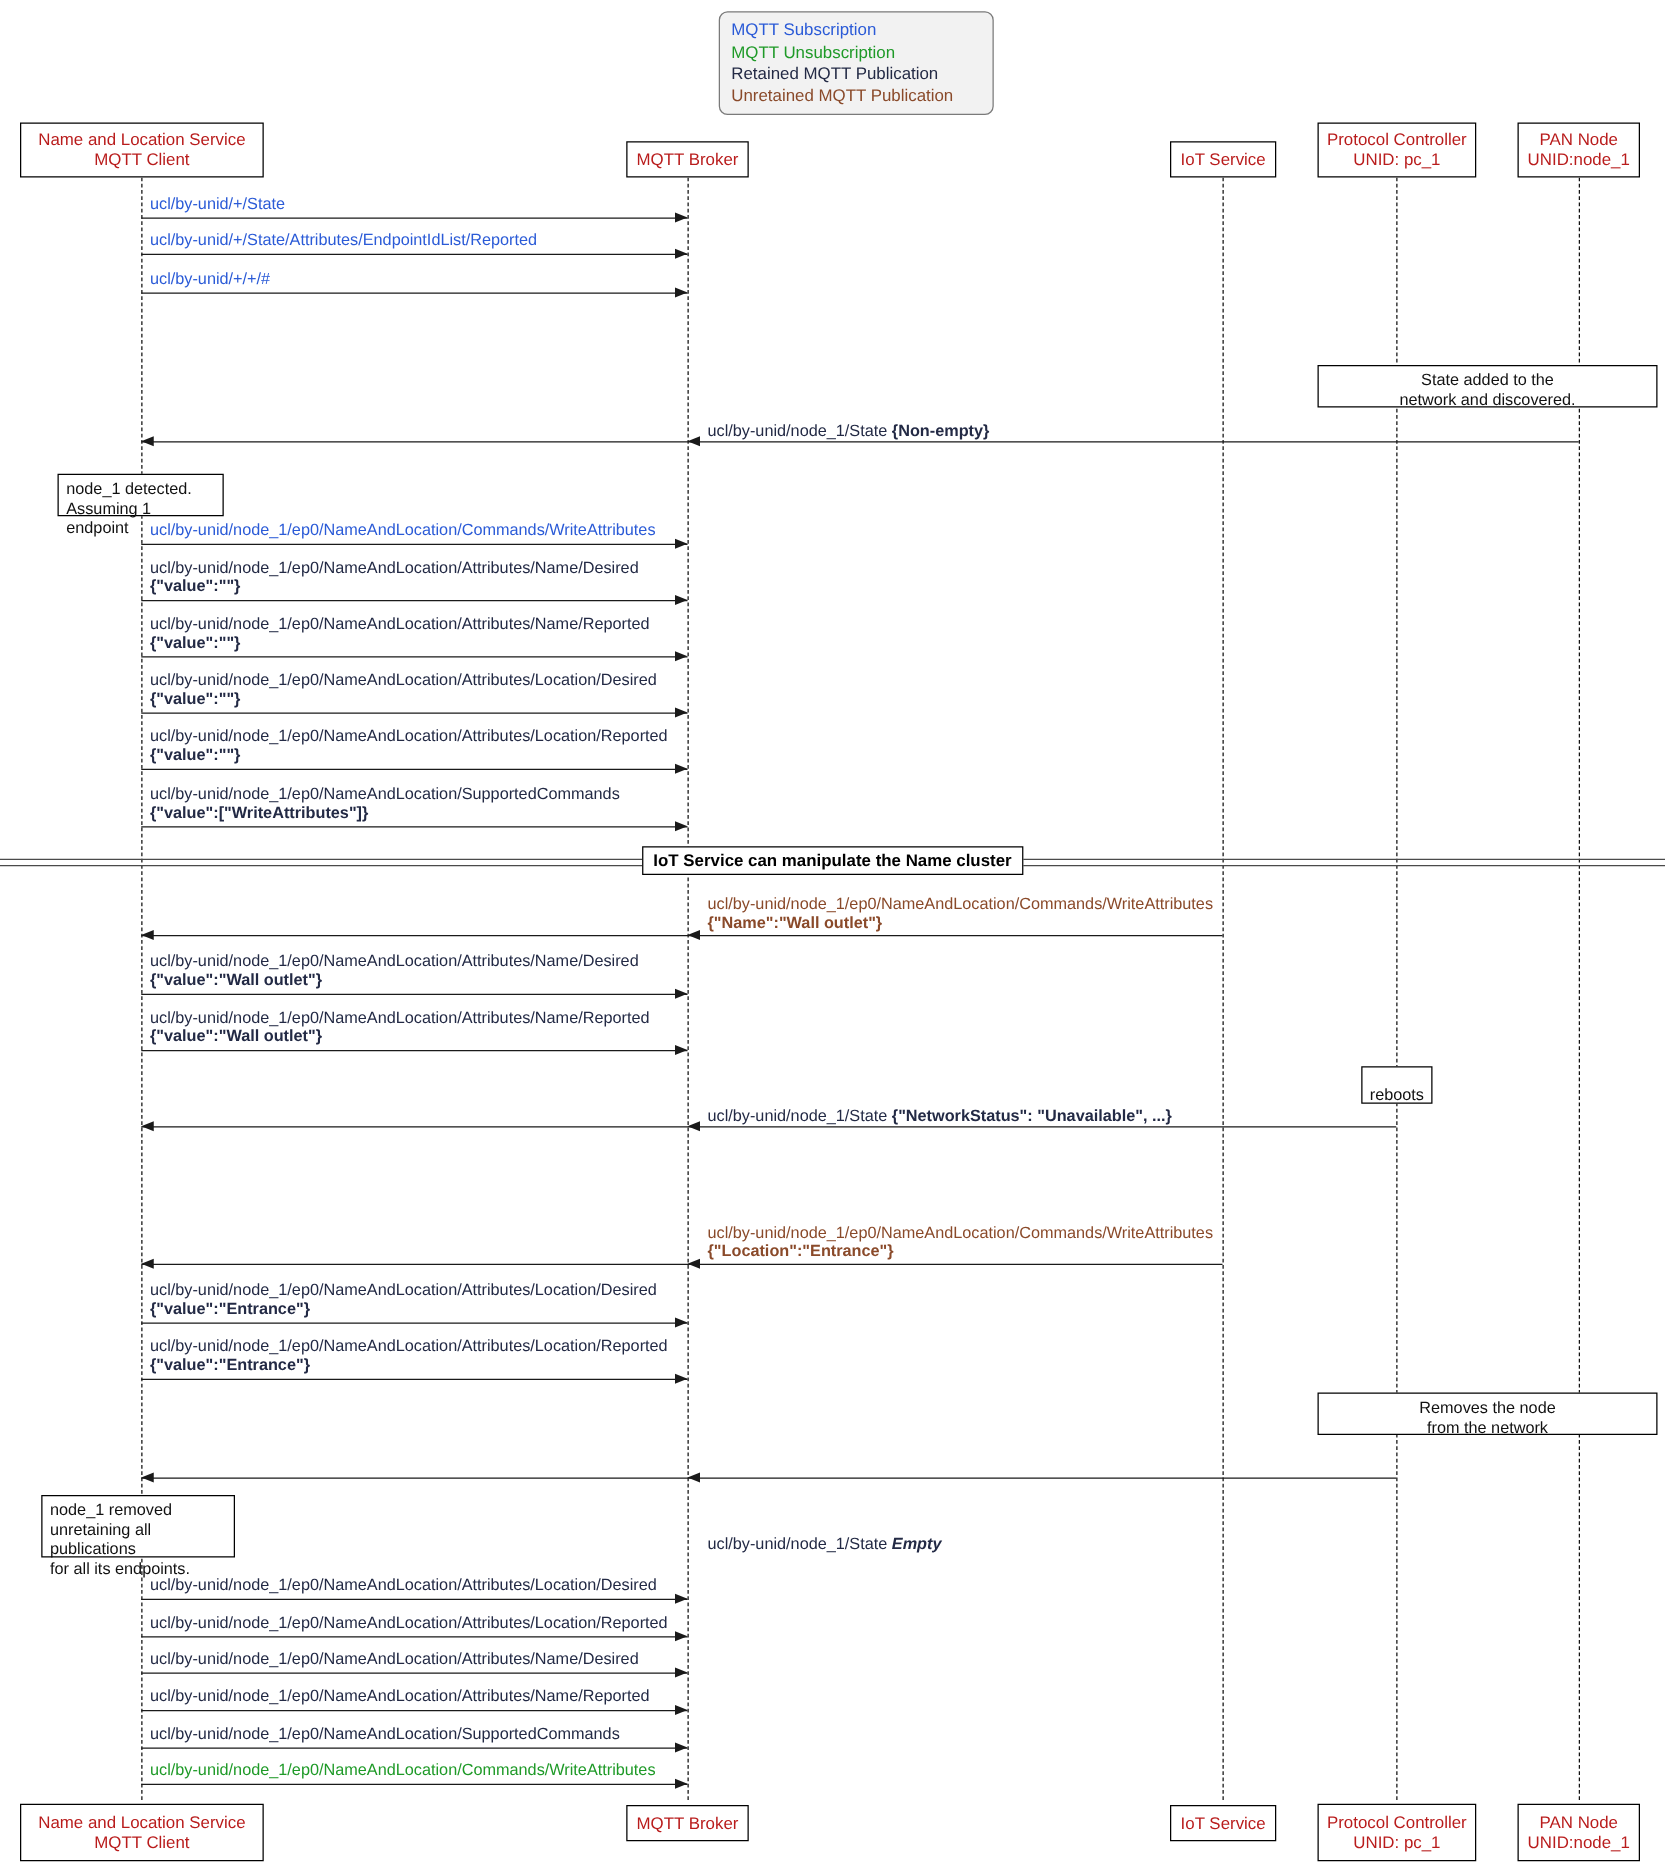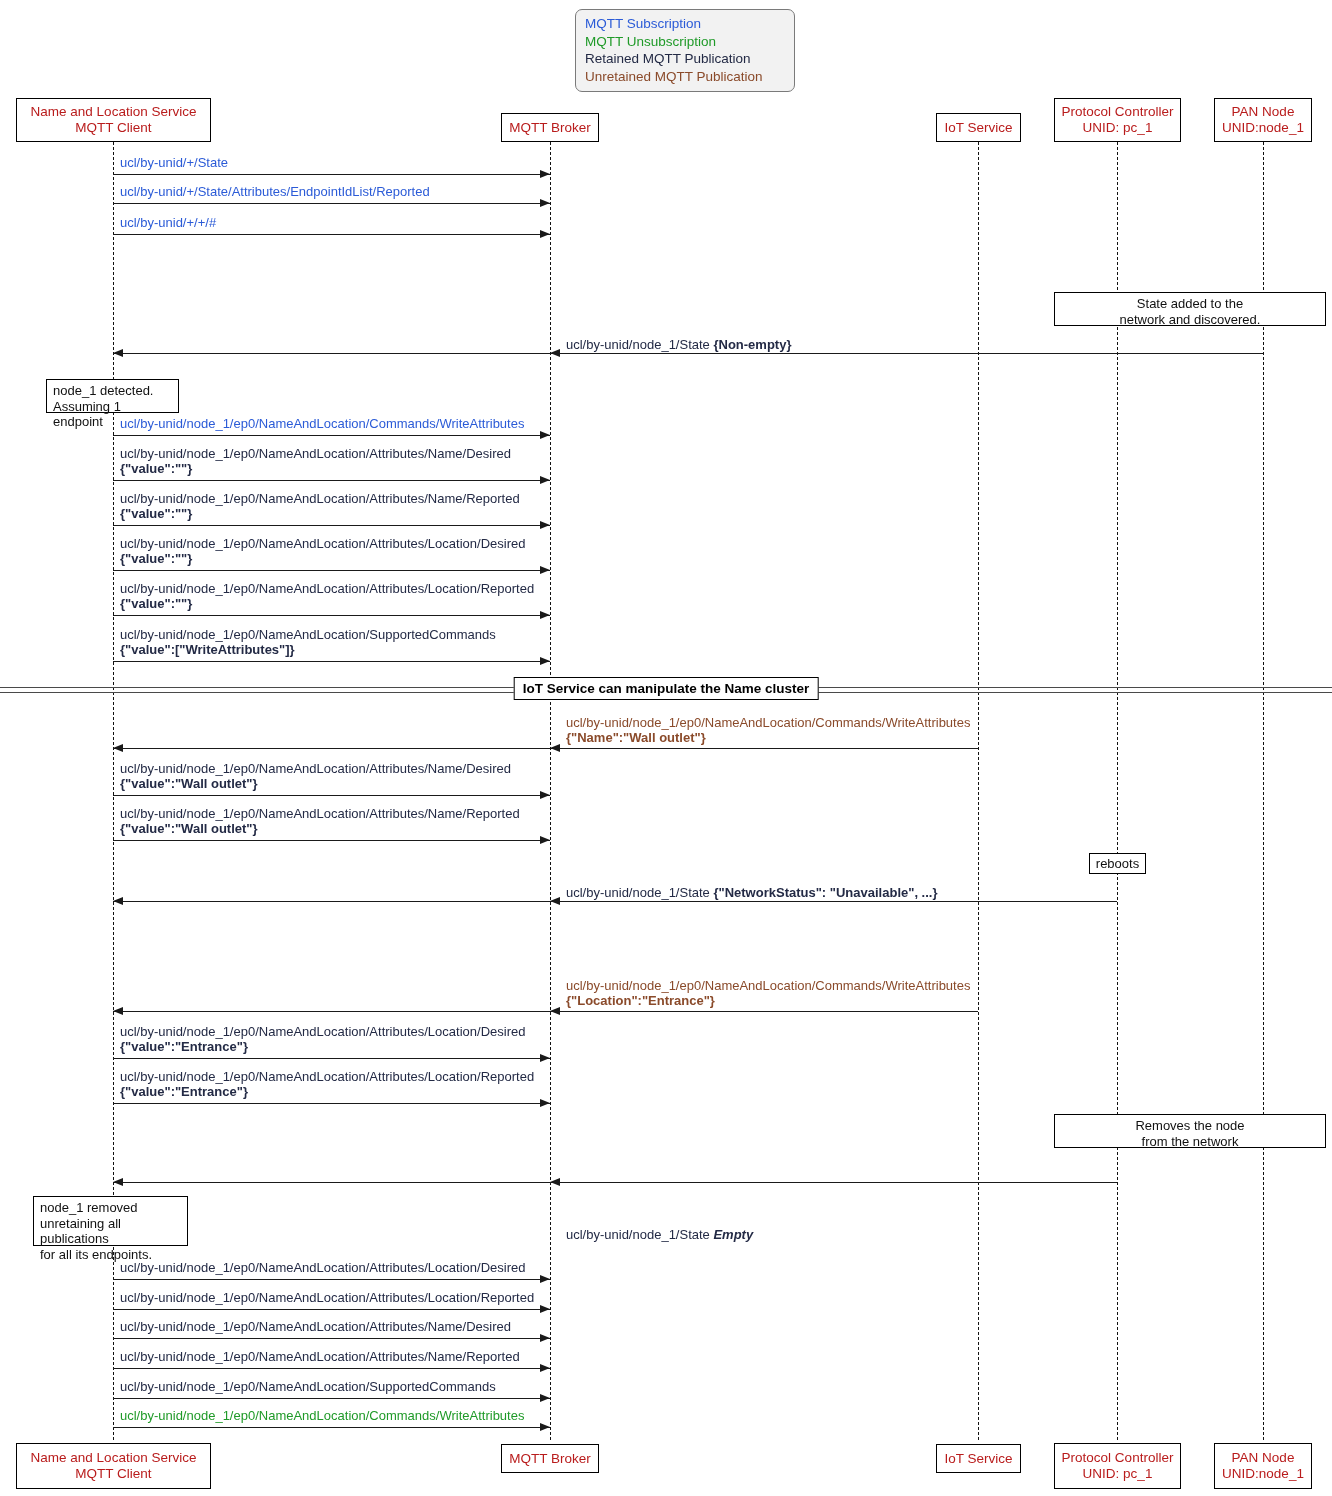--- a/index.html
+++ b/index.html
@@ -199,21 +199,21 @@
   <div class="msg" style="left:113px;top:795px;width:437px;"></div>
   <div class="arrow right" style="left:540px;top:790.5px;"></div>
 
   <div class="mlabel c-ret" style="left:120px;top:806px;">
     <span>ucl/by-unid/node_1/ep0/NameAndLocation/Attributes/Name/Reported</span>
     <span class="l2">{"value":"Wall outlet"}</span>
   </div>
   <div class="msg" style="left:113px;top:840px;width:437px;"></div>
   <div class="arrow right" style="left:540px;top:835.5px;"></div>
 
-  <div class="note center" style="left:1089px;top:853px;width:57px;height:21px;padding:2px 4px;">
+  <div class="note center" style="left:1089px;top:853px;width:57px;height:21px;padding:14px 4px;">
     <div>reboots</div>
   </div>
 
   <div class="mlabel c-ret" style="left:566px;top:885px;">
     <span>ucl/by-unid/node_1/State</span>
     <span class="b">{"NetworkStatus": "Unavailable", ...}</span>
   </div>
   <div class="msg" style="left:113px;top:901px;width:1004px;"></div>
   <div class="arrow left" style="left:113px;top:896.5px;"></div>
   <div class="arrow left" style="left:550px;top:896.5px;"></div>

